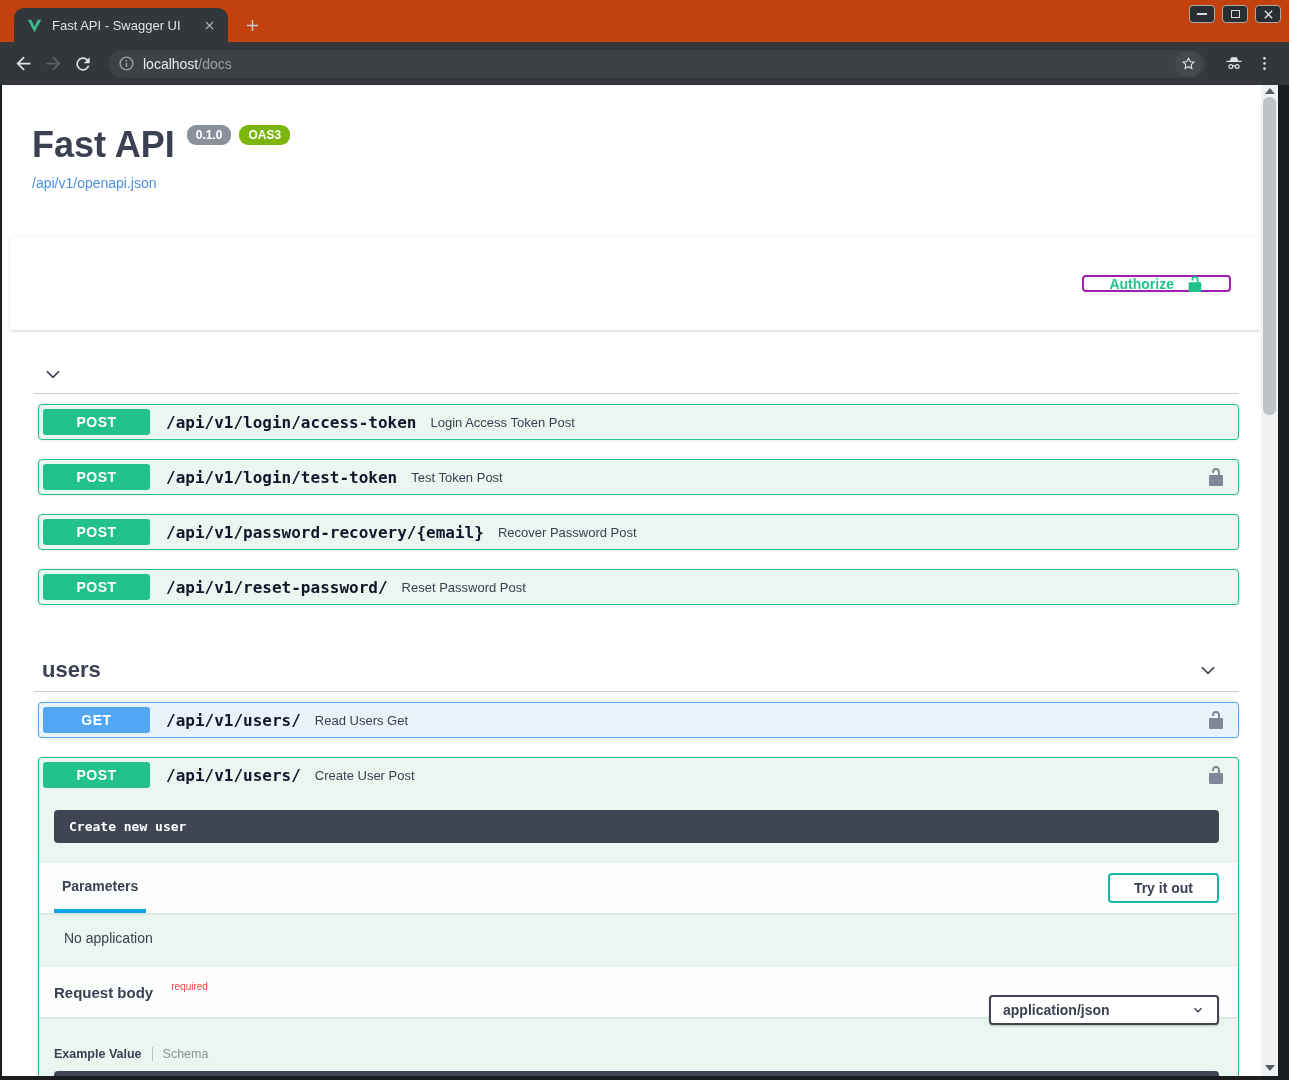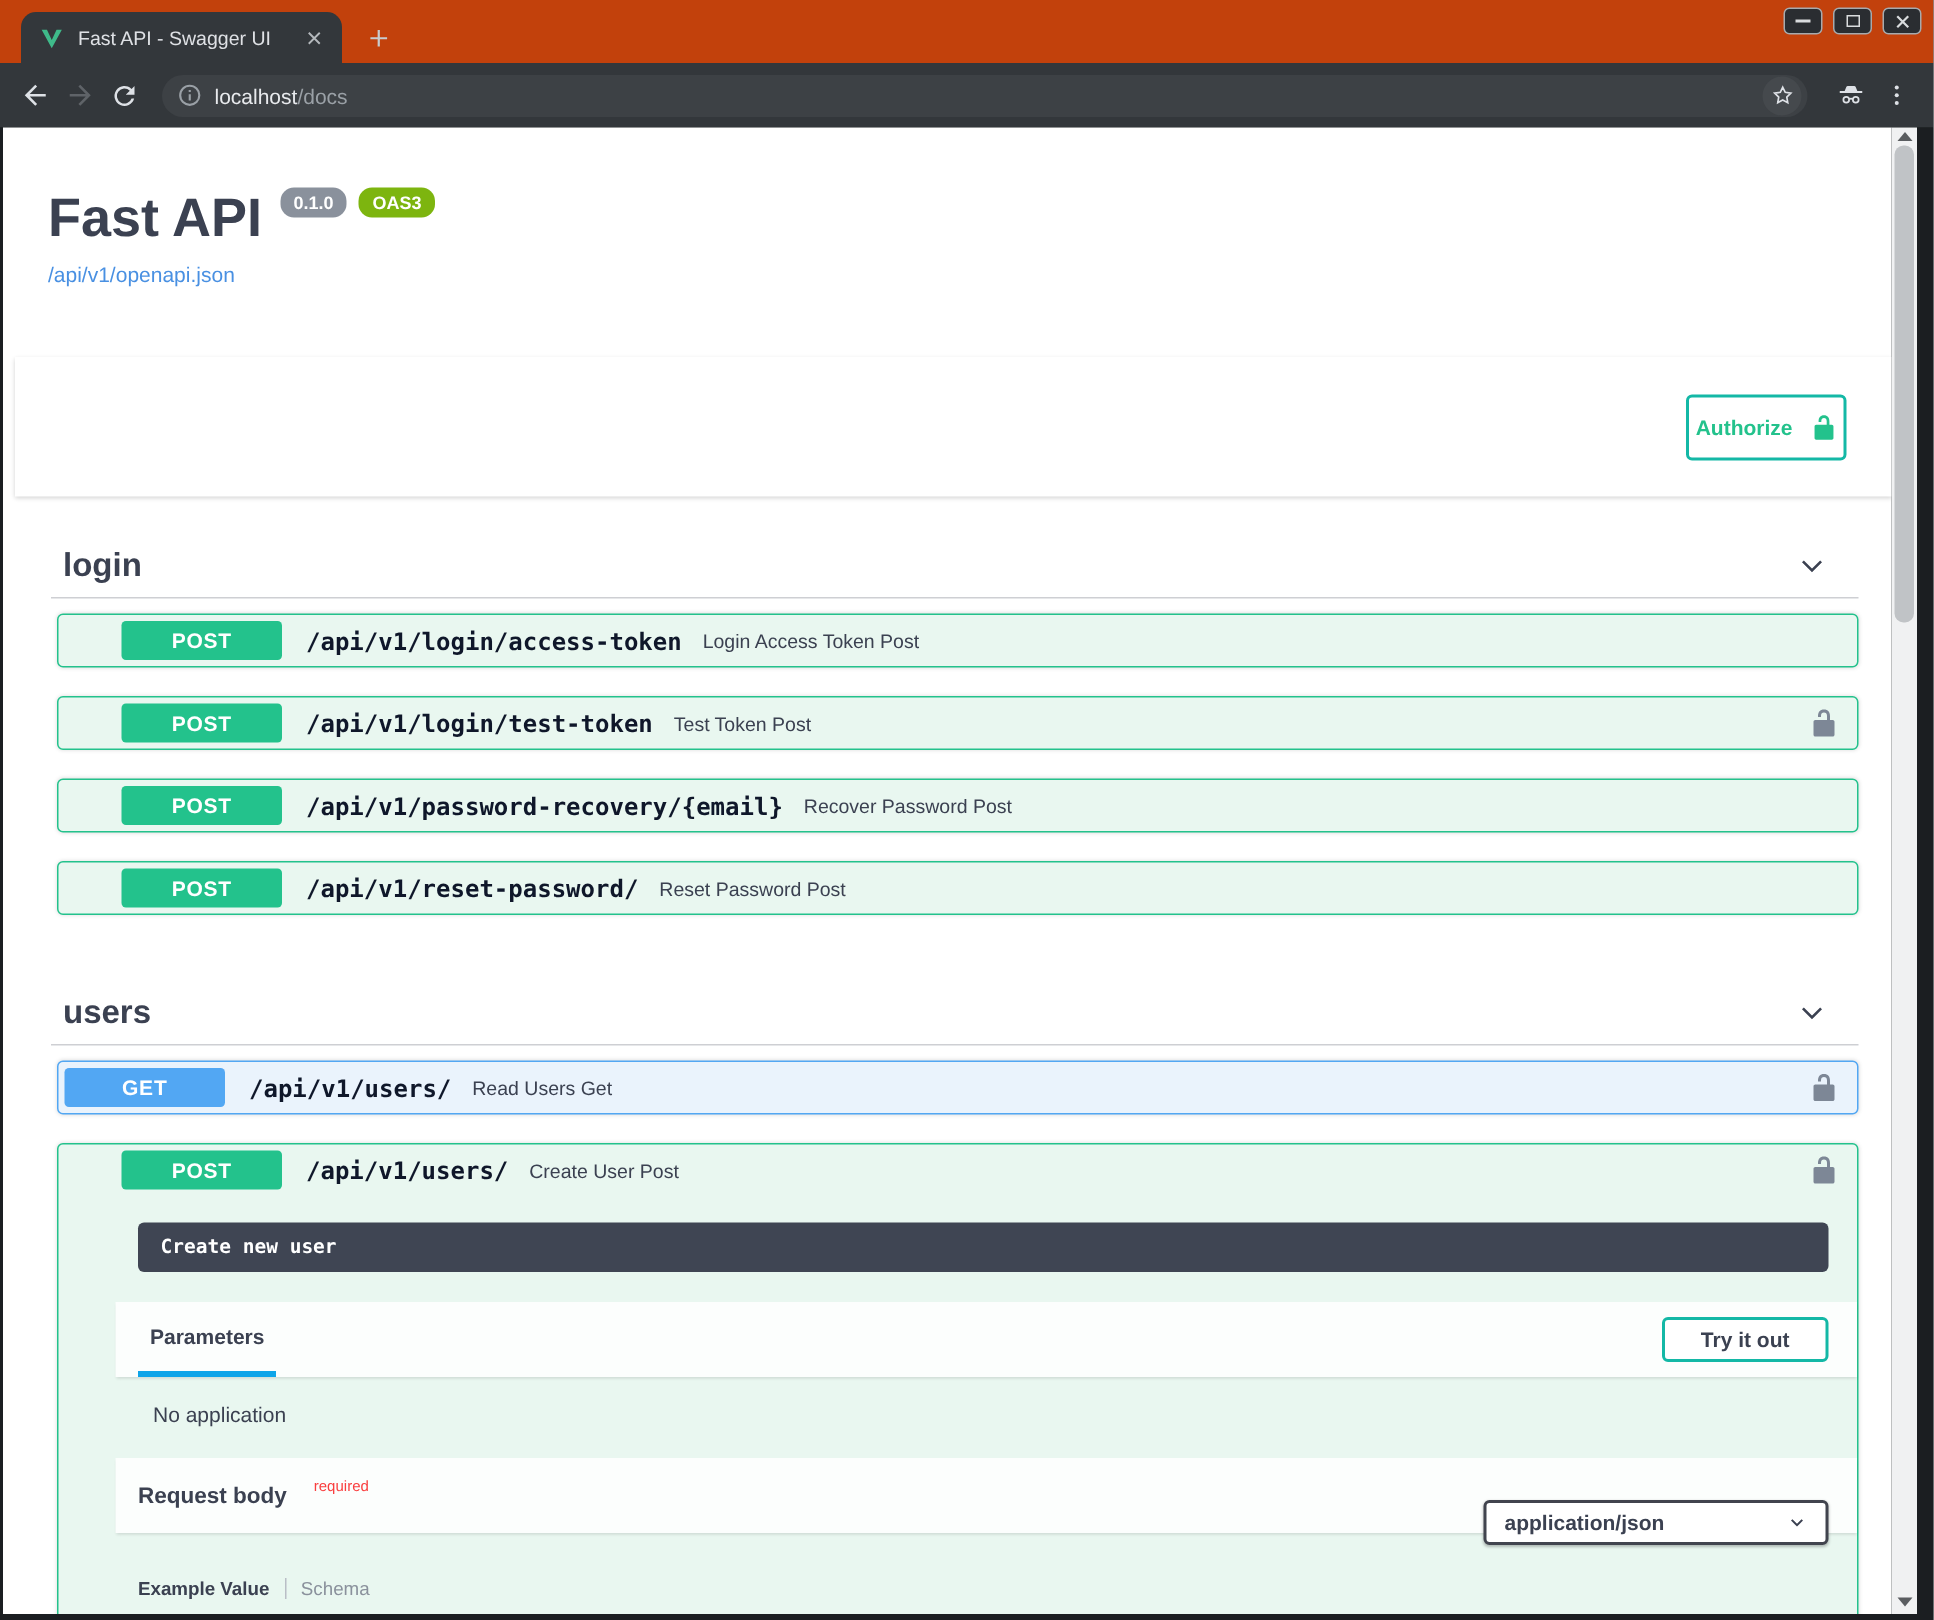--- a/index.html
+++ b/index.html
@@ -45,35 +45,35 @@
   .api-title { font-size:36px; font-weight:700; color:#3b4151; line-height:44px; }
   .badges { display:inline-flex; gap:8px; vertical-align:top; margin-left:12px; margin-top:2px; }
   .pill { font-size:12px; font-weight:700; color:#fff; padding:3px 9px; border-radius:9px; }
   .pill-version { background:#8a919c; }
   .pill-oas { background:#7db50f; }
   .spec-link { display:inline-block; margin-top:8px; font-size:14px; color:#4990e2; text-decoration:none; }
 
   
   .scheme-container { height:93px; margin-left:8px; background:#fff;
                       box-shadow:0 1px 3px rgba(0,0,0,.18); display:flex; align-items:center; justify-content:flex-end; padding-right:30px; }
-  .authorize-btn { display:flex; align-items:center; gap:12px; height:44px; padding:0 4px;
-                   background:#fff; border:2px solid #14b8a6; border-radius:4px; color:#23c28c;
+  .authorize-btn { display:flex; align-items:center; gap:12px; height:17px; padding:0 25px;
+                   background:#fff; border:2px solid #a21caf; border-radius:4px; color:#23c28c;
                    font-size:14px; font-weight:700; cursor:pointer; }
 
   
   .sections { padding:25px 22px 0 32px; }
   .tag-header { display:flex; align-items:center; padding:8px 8px; border-bottom:1px solid rgba(59,65,81,.25); margin-bottom:10px; }
   .tag-header + .opblock { margin-top:10px; }
   .tag-name { font-size:22px; font-weight:700; color:#3b4151; flex:1; }
   .tag-arrow { margin-right:12px; }
   .section-gap { height:25px; }
 
   
   .opblock { border-radius:4px; margin:0 0 19px 4px; box-shadow:0 0 3px rgba(0,0,0,.15); }
-  .opblock.post { background:#e9f7f0; border:1px solid #23c28c;padding-left:38px; }
+  .opblock.post { background:#e9f7f0; border:1px solid #23c28c; }
   .opblock.get  { background:#eaf3fc; border:1px solid #52a7f3; }
   .opblock-summary { height:34px; display:flex; align-items:center; padding:0 12px 0 4px; cursor:pointer; }
   .method-badge { width:107px; height:26px; border-radius:3px; color:#fff; font-size:14px; font-weight:700;
                   display:flex; align-items:center; justify-content:center; flex:none; letter-spacing:.5px; }
   .post .method-badge { background:#23c28c; }
   .get  .method-badge { background:#52a7f3; }
   .endpoint-path { font-family:"DejaVu Sans Mono","Liberation Mono",monospace; font-size:16px; font-weight:700;
                    color:#0f172a; margin-left:16px; }
   .endpoint-summary { font-size:13px; color:#3b4151; margin-left:14px; flex:1; }
   .lock { width:20px; height:20px; color:#7d8796; flex:none; }
@@ -209,21 +209,20 @@
           <svg viewBox="0 0 20 20" width="18" height="18" fill="currentColor">
               <path d="M15.8 8H14V5.6C14 2.703 12.665 1 9.99 1 7.275 1 6 2.703 6 5.6V6h2v-.801C8 3.754 8.797 3 9.99 3c1.192 0 2.01.754 2.01 2.199V8H4.2C3.537 8 3 8.537 3 9.199V17.8c0 .662.537 1.2 1.2 1.2h11.6c.663 0 1.2-.538 1.2-1.2V9.199C17 8.537 16.463 8 15.8 8z"></path>
             </svg>
         </span>
       </button>
     </div>
 
     <div class="sections">
 
       <div class="tag-header">
-        <span class="tag-name">login</span>
         <span class="tag-arrow">
           <svg viewBox="0 0 20 20" width="22" height="22">
               <path d="M4.5 7.5l5.5 5.5 5.5-5.5" fill="none" stroke="#3b4151" stroke-width="1.6"></path>
             </svg>
         </span>
       </div>
 
       <div class="opblock post">
         <div class="opblock-summary">
           <span class="method-badge">POST</span>

